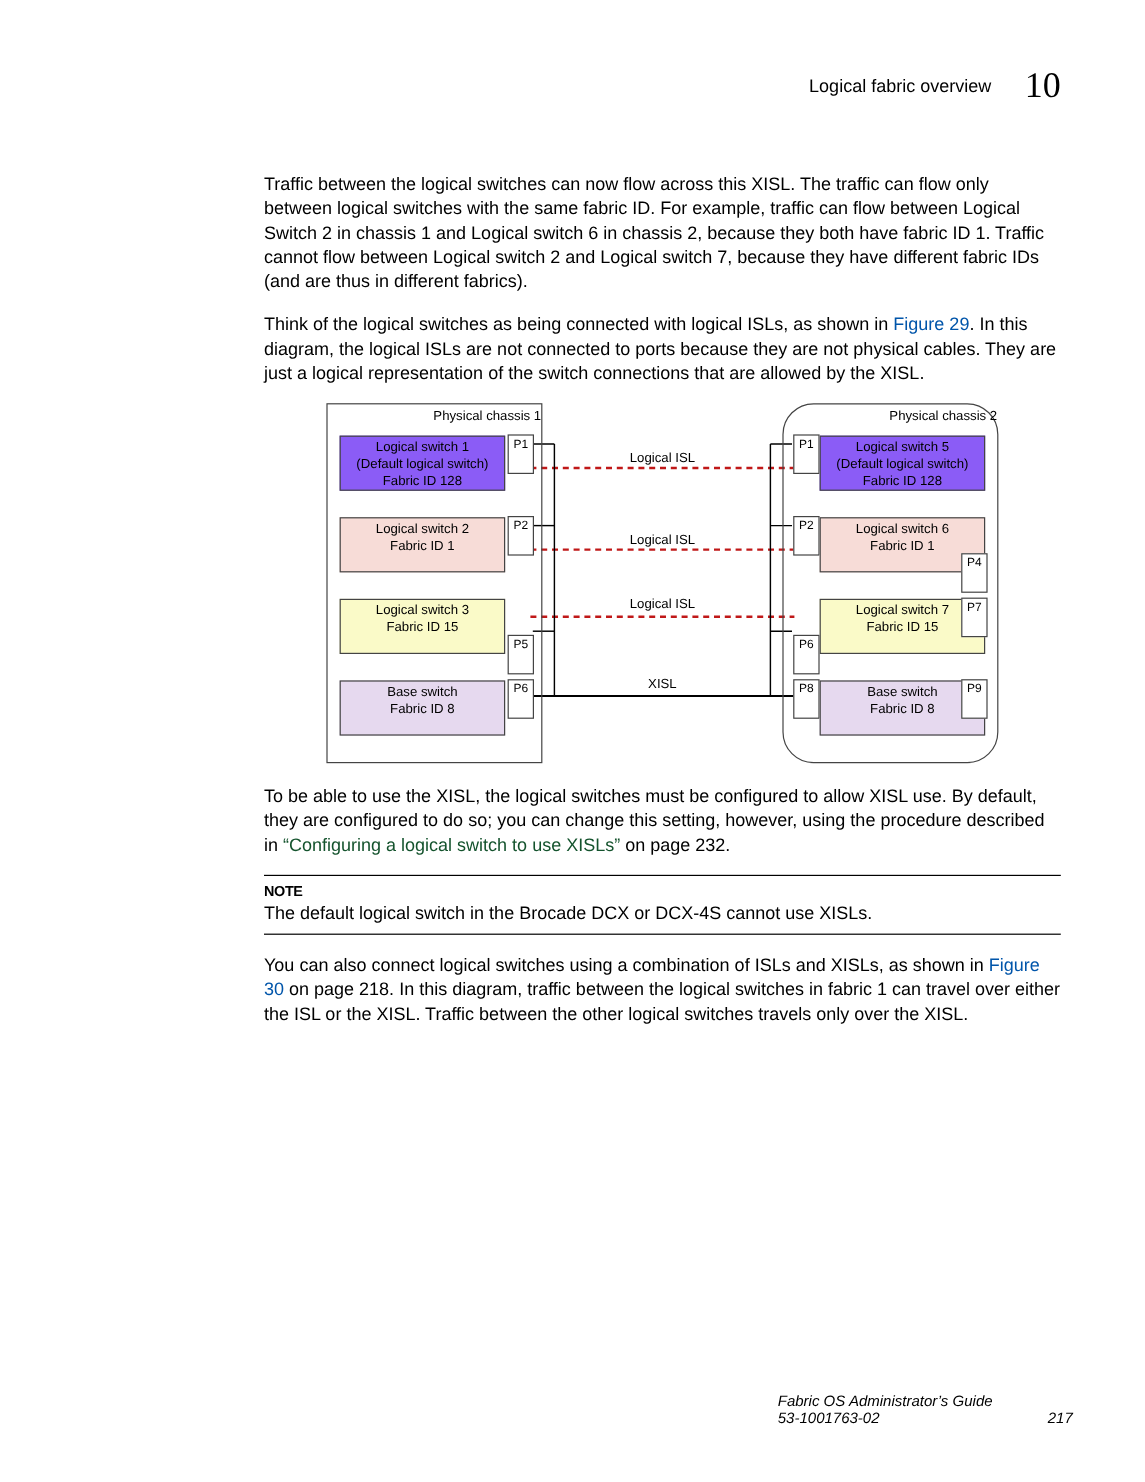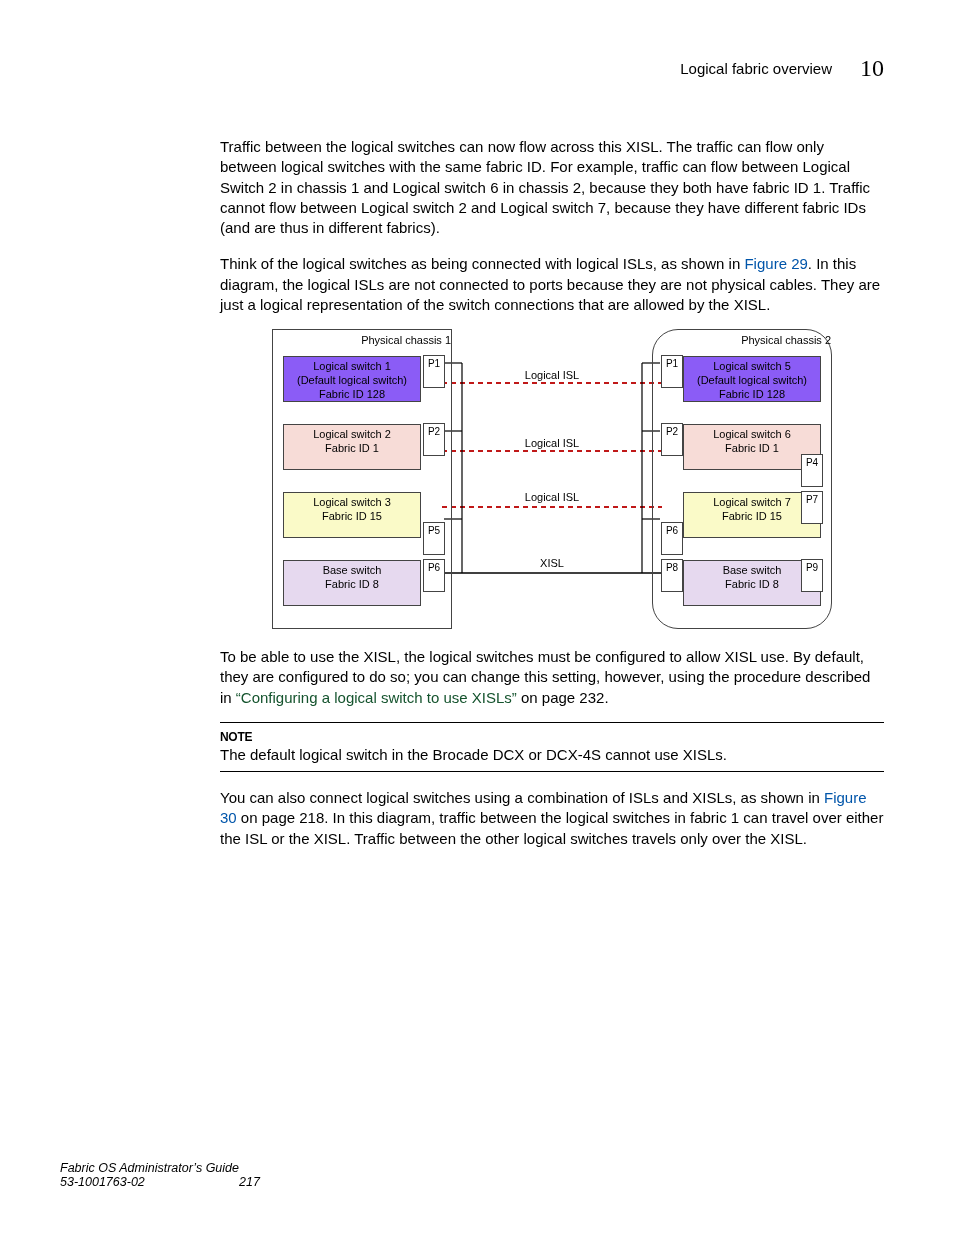--- a/index.html
+++ b/index.html
@@ -10,31 +10,31 @@
   }
   .page {
     width: 954px;
     height: 1235px;
     position: relative;
     box-sizing: border-box;
     padding: 55px 60px 0 60px;
   }
   .header-row { display: flex; justify-content: flex-end; align-items: center; gap: 28px; margin-bottom: 55px; margin-right: 10px; }
   .header-title { font-size: 15px; }
-  .chapter-num { font-size: 24px; font-family: Georgia, serif; font-weight: normal; }
+  .chapter-num { font-size: 30px; font-family: Georgia, serif; font-weight: normal; }
   .content { margin-left: 160px; margin-right: 10px; }
   .para { font-size: 15px; line-height: 1.35; margin-bottom: 14px; margin-top: 16px; }
   .link { color: #0055aa; }
   .link-q { color: #14532d; }
   .fig-caption { font-size: 14px; margin: 14px 0; }
   .fig-caption b { font-weight: bold; margin-right: 20px; letter-spacing: -0.3px; }
   .note-block { border-top: 1.5px solid #000; border-bottom: 1.5px solid #000; padding: 4px 0 6px 0; margin: 14px 0; }
   .note-block b { font-size: 12px; letter-spacing: -0.3px; }
   .note-block .nt { font-size: 15px; line-height: 1.35; }
-  .footer { position: absolute; bottom: 46px; left: 60px; right: 60px; display:flex; justify-content: flex-start; align-items: flex-end; font-style: italic; font-size: 12.5px; }
+  .footer { position: absolute; bottom: 46px; left: 60px; right: 60px; display:flex; justify-content: flex-end; align-items: flex-end; font-style: italic; font-size: 12.5px; gap: 46px; }
   .footer .pnum { font-style: italic; }
   
   .diagram-wrap { display:flex; justify-content:center; margin: 6px 0 10px 0; }
   .dia { position: relative; width: 560px; height: 302px; }
   .chassis { position:absolute; top:0; width:180px; height:300px; border:1.5px solid #444; box-sizing:border-box; }
   .chassis.left { left: 0; }
   .chassis.right { right: 0; border-radius: 26px; }
   .chtitle { text-align:right; font-size:11px; padding:4px 0 2px 0; }
   .swrow { position:absolute; left:10px; right:10px; height:54px; }
   .r1 { top: 22px; }

